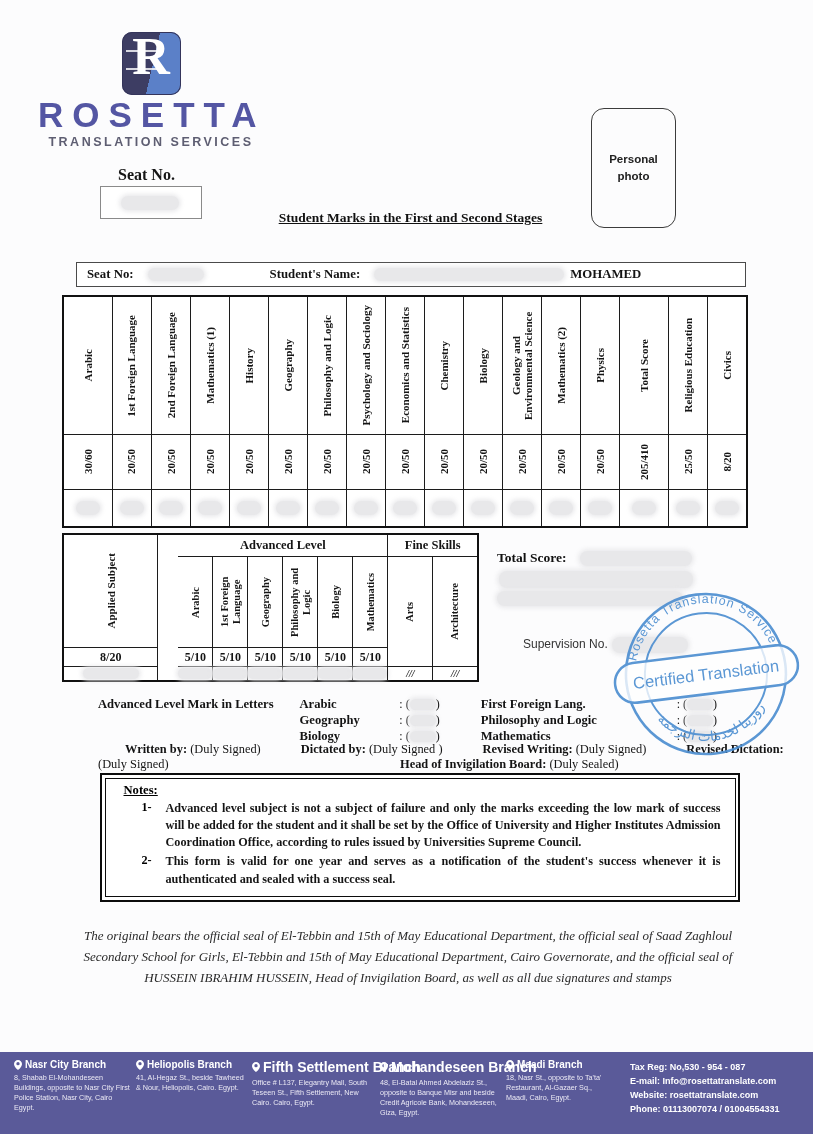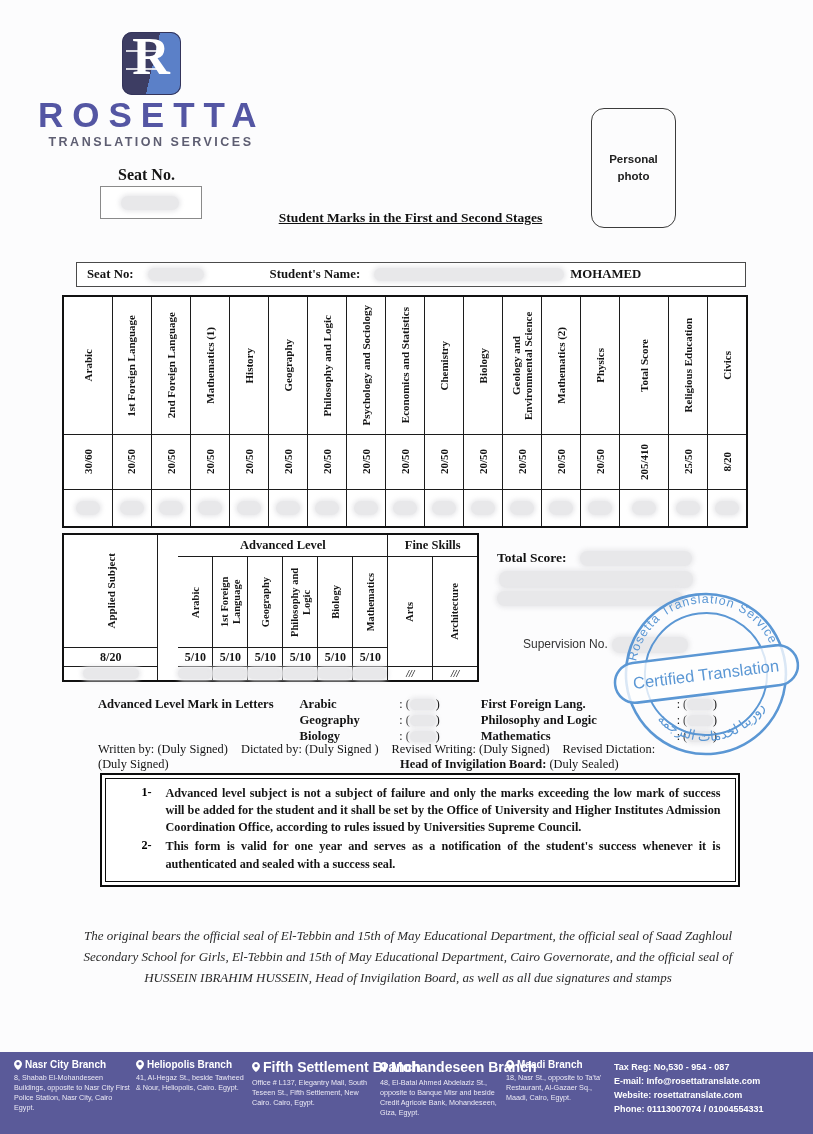--- a/index.html
+++ b/index.html
@@ -86,38 +86,38 @@
   .letters { position:absolute; left:98px; top:696px; width:660px; font-size:12.6px; color:#141414; }
   .lrow { display:flex; height:16px; align-items:center; }
   .lhead { width:218px; font-weight:bold; }
   .lsub { width:108px; font-weight:bold; }
   .lsub.r { width:212px; }
   .lval { width:88px; font-size:12px; }
   .lval .blob { width:26px; height:11px; vertical-align:middle; }
 
   
   .sig1 { position:absolute; left:98px; top:742px; width:680px; display:flex; gap:13px; font-size:12.4px; color:#141414; white-space:nowrap; }
-  .sig1 b { font-weight:normal; }
+  .sig1 b { font-weight:bold;margin-left:27px; }
   .sig2 { position:absolute; left:98px; top:757px; width:660px; font-size:12.4px; color:#141414; }
   .sig2 .mid { position:absolute; left:302px; }
 
   
   .notes-outer { position:absolute; left:100px; top:773px; width:640px; border:2.6px solid #0c0c0c; padding:2.5px; background:#fff; }
   .notes-inner { border:1.2px solid #0c0c0c; padding:4px 14px 8px 14px; }
   .notes-title { font-weight:bold; font-size:12.6px; text-decoration:underline; margin-left:4px; }
   .note-item { display:flex; margin-top:2px; }
   .note-num { width:24px; margin-left:22px; font-weight:bold; font-size:12.2px; flex:none; }
   .note-text { flex:1; font-size:12.2px; line-height:1.42; text-align:justify; color:#151515;font-weight:bold; }
 
   
   .cert-note { position:absolute; left:72px; top:926px; width:672px; font-style:italic; font-size:13px; line-height:1.6; text-align:center; color:#2a2a2a; }
 
   
   .footer { position:absolute; left:0; bottom:0; width:813px; height:82px; background:#5a5a99; color:#fff;
-    font-family:"Liberation Sans","DejaVu Sans",sans-serif; display:flex; padding:7px 10px 6px 14px; gap:6px; }
+    font-family:"Liberation Sans","DejaVu Sans",sans-serif; display:flex; padding:7px 10px 6px 14px; gap:22px; }
   .fcol { flex:0 0 auto; }
   .fcol .fname { font-weight:bold; font-size:10px; display:flex; align-items:center; gap:3px; white-space:nowrap; }
   .fcol.small .fname { font-size:14px; }
   .fcol .faddr { margin-top:3px; font-size:7.2px; line-height:1.4; color:#eceaf5; }
   .w1{width:116px}.w2{width:110px}.w3{width:122px}.w4{width:120px}.w5{width:102px}
   .fcontact { flex:1; font-size:9px; font-weight:bold; line-height:1.55; padding-top:2px; }
   .pin { display:inline-flex; flex:none; }
 </style>
 </head>
 <body>
@@ -486,20 +486,21 @@
   <div class="sig2">
     <span>(Duly Signed)</span>
     <span class="mid">
       <b>Head of Invigilation Board:</b>
       <span>(Duly Sealed)</span>
     </span>
   </div>
 
   <div class="notes-outer">
     <div class="notes-inner">
+      <div class="notes-title">Notes:</div>
       <div id="notes-list">
           <div class="note-item">
             <span class="note-num">1-</span>
             <span class="note-text">Advanced level subject is not a subject of failure and only the marks exceeding the low mark of success will be added for the student and it shall be set by the Office of University and Higher Institutes Admission Coordination Office, according to rules issued by Universities Supreme Council.</span>
           </div>
           <div class="note-item">
             <span class="note-num">2-</span>
             <span class="note-text">This form is valid for one year and serves as a notification of the student's success whenever it is authenticated and sealed with a success seal.</span>
           </div>
         </div>

